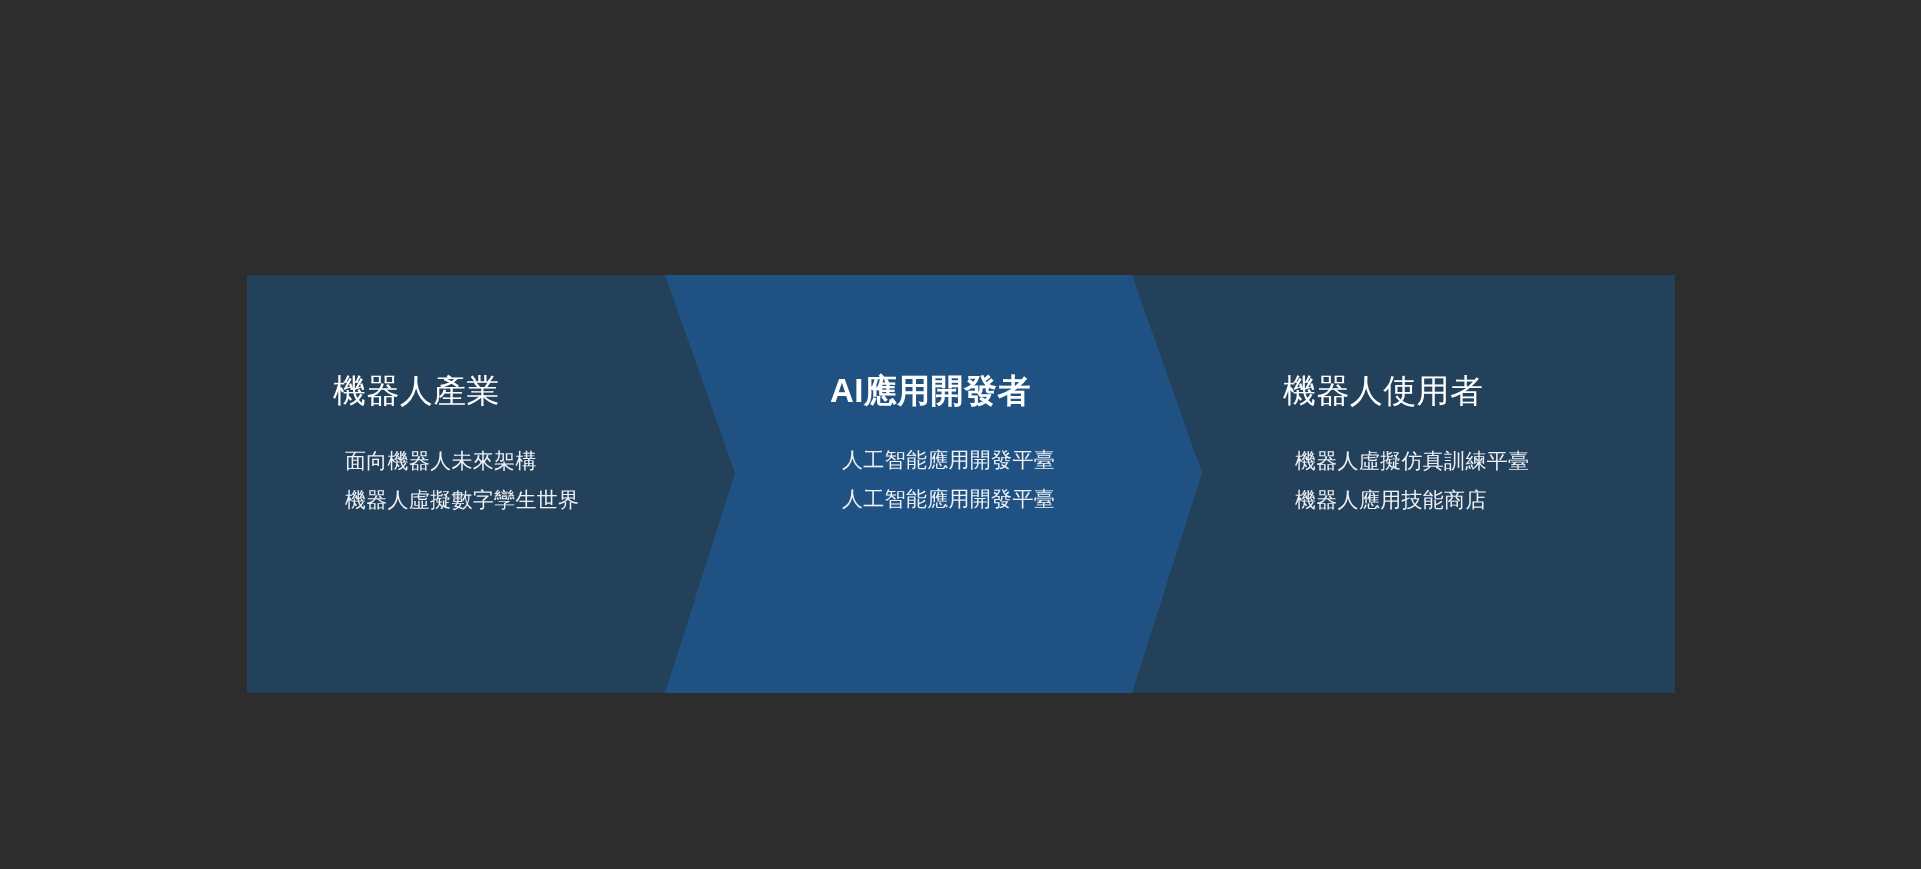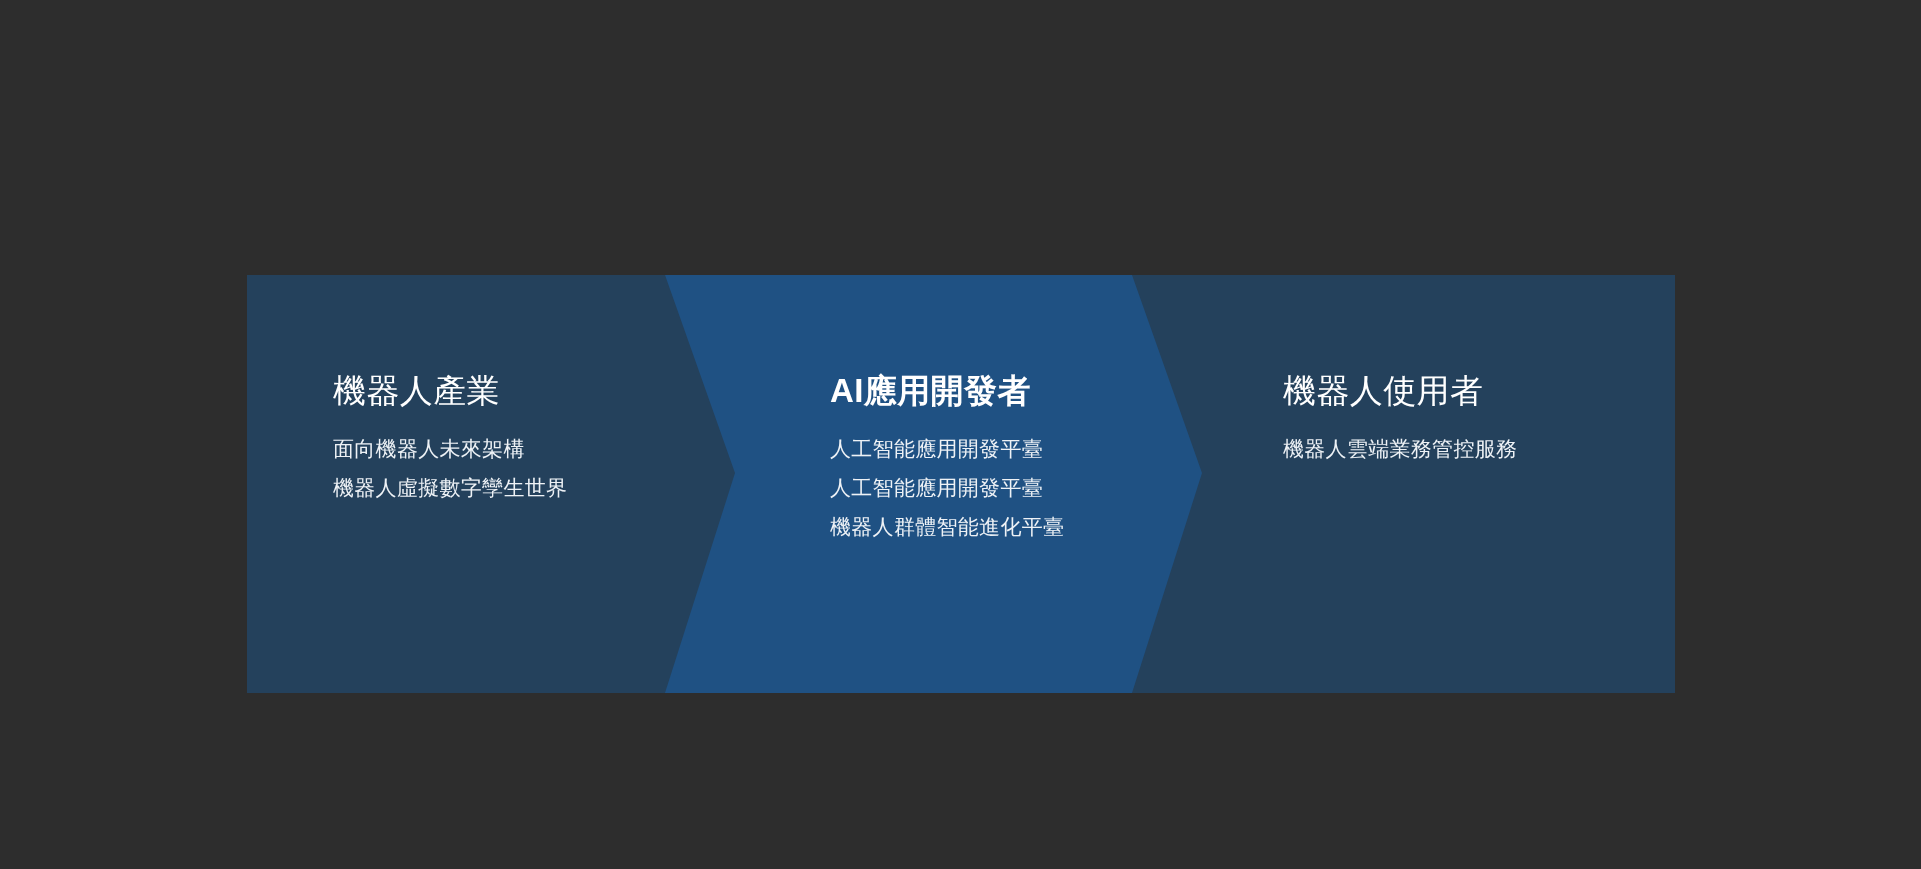--- a/index.html
+++ b/index.html
@@ -56,34 +56,34 @@
     font-weight: 400;
     line-height: 1.2;
     color: #ffffff;
     white-space: nowrap;
     letter-spacing: 0.4px;
   }
   .col-list {
     position: absolute;
     top: 429px;
     left: 0;
-    margin: 0;
+    margin: 12px;
     padding: 0;
     list-style: none;
   }
   .col-list li {
     font-size: 21px;
     font-weight: 400;
     line-height: 39px;
     color: #eef2f6;
     white-space: nowrap;
     letter-spacing: 0.3px;
   }
   #column-2 .col-heading { top: 371px; font-weight: bold; }
-  #column-2 .col-list { top: 429px; }
+  #column-2 .col-list { top: 429px; font-family: Liberation Serif, serif; }
 </style>
 </head>
 <body style="background: rgb(45, 45, 45);">
 
 <div id="stage">
 
   <div id="banner" style="background: rgb(36, 65, 92);">
     <svg id="chevron-svg" viewBox="0 0 1428 418" preserveAspectRatio="none">
       <polygon points="418,0 488,198 418,418 885,418 955,198 885,0" fill="#1f5183"></polygon>
     </svg>
@@ -95,24 +95,24 @@
       <li>面向機器人未來架構</li>
       <li>機器人虛擬數字孿生世界</li>
     </ul>
   </div>
 
   <div class="column" id="column-2">
     <h2 class="col-heading">AI應用開發者</h2>
     <ul class="col-list">
       <li>人工智能應用開發平臺</li>
       <li>人工智能應用開發平臺</li>
-      <li>機器人群體智能進化平臺</li>
     </ul>
   </div>
 
   <div class="column" id="column-3">
     <h2 class="col-heading">機器人使用者</h2>
     <ul class="col-list">
-      <li>機器人雲端業務管控服務</li>
+      <li>機器人虛擬仿真訓練平臺</li>
+      <li>機器人應用技能商店</li>
     </ul>
   </div>
 
 </div>
 
 </body></html>

